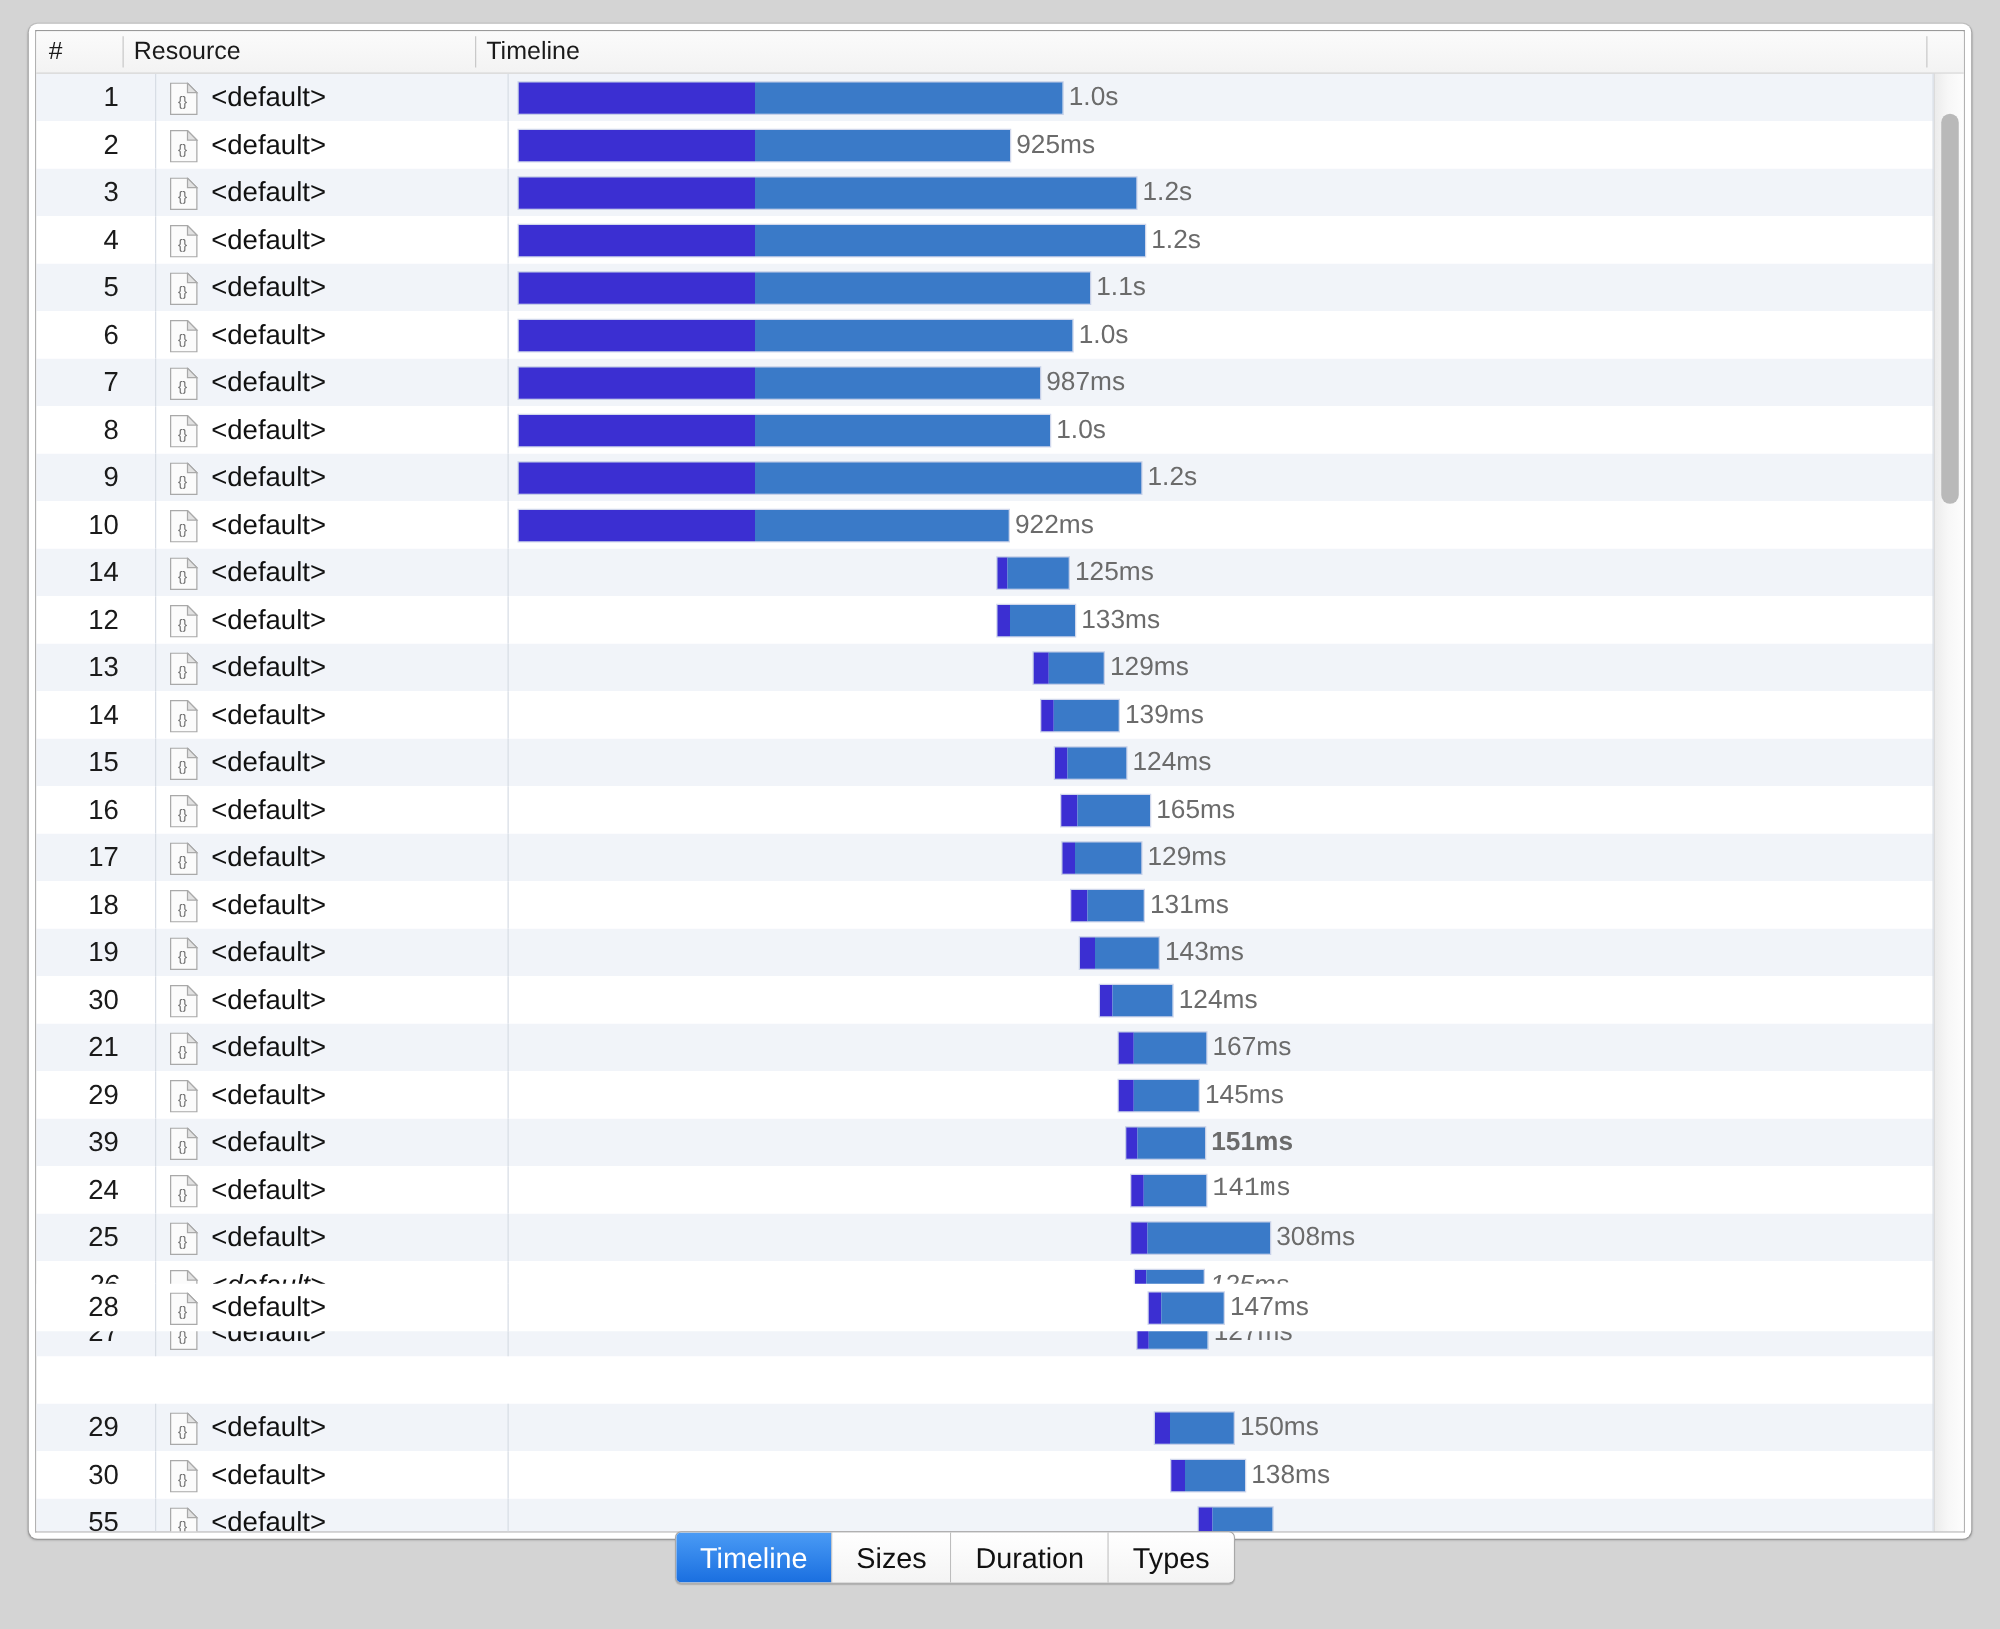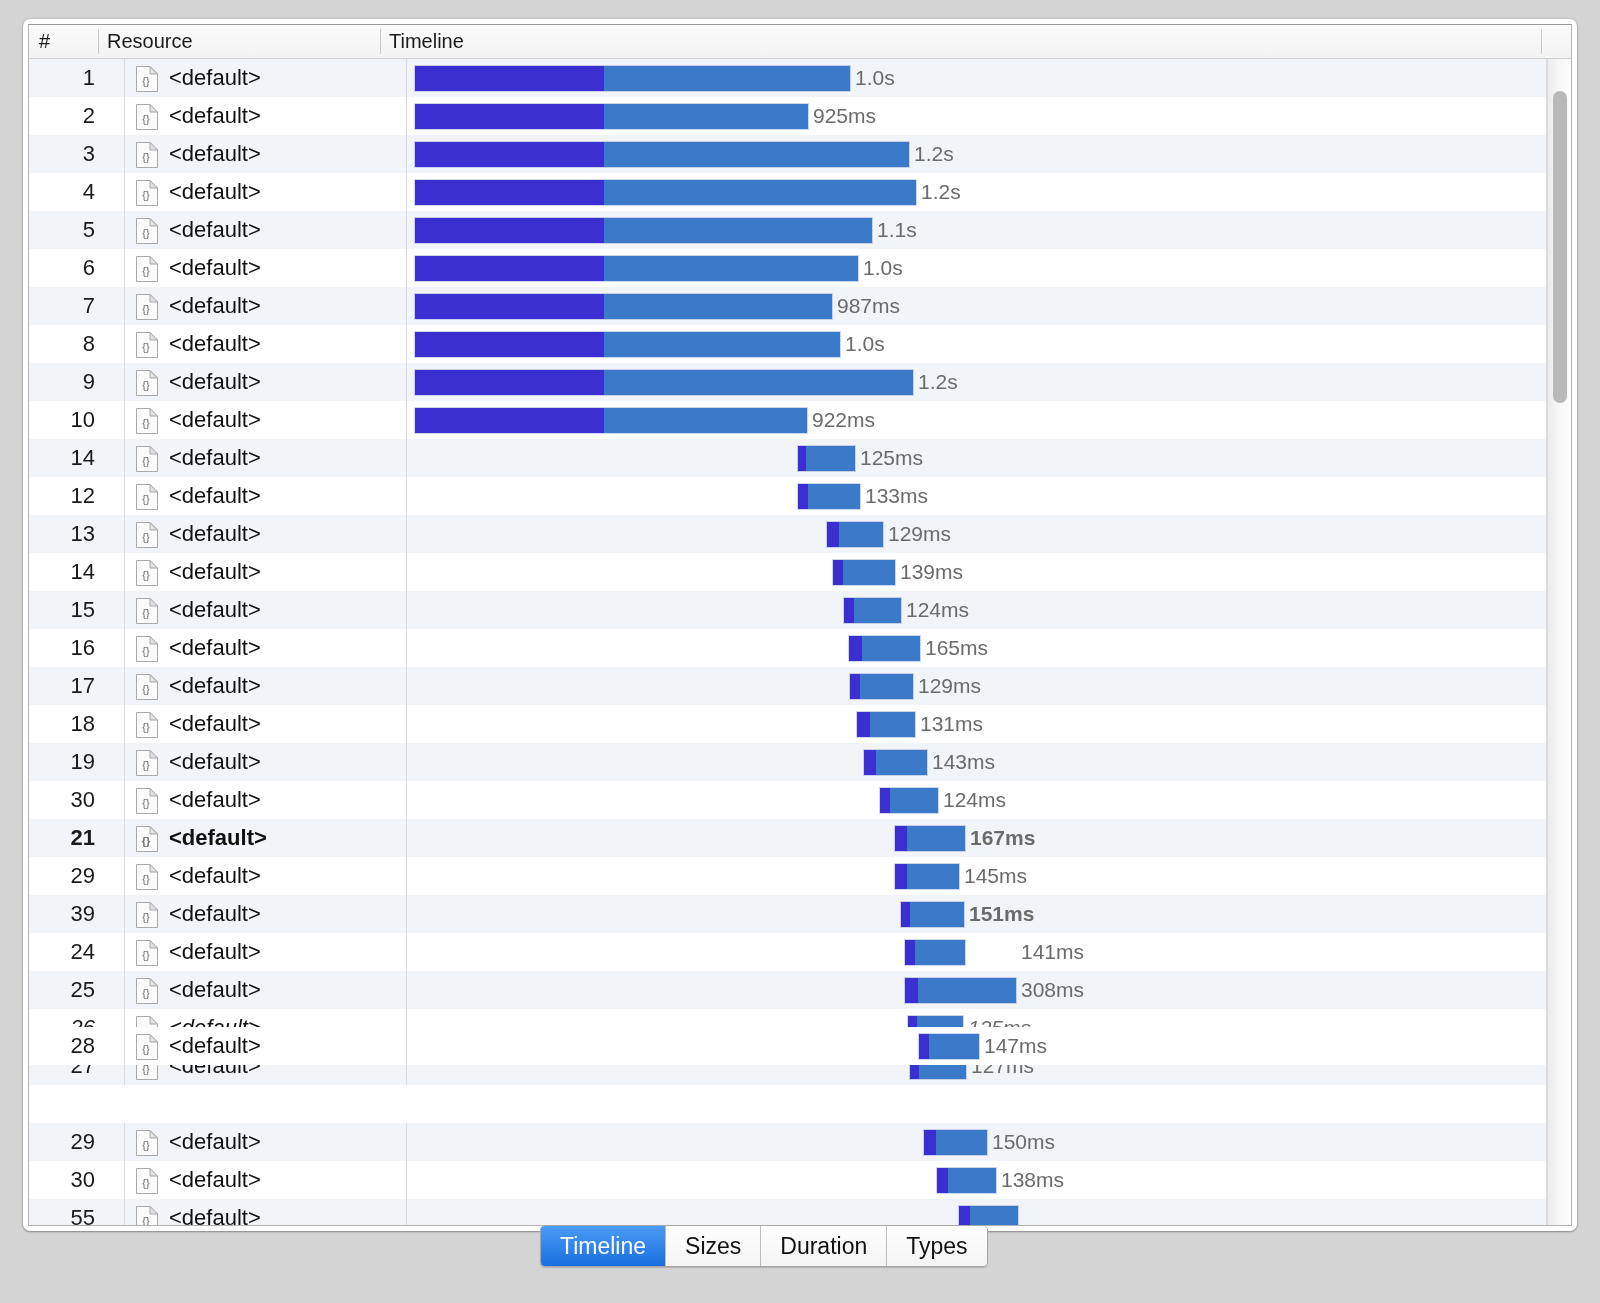--- a/index.html
+++ b/index.html
@@ -555,21 +555,21 @@
                 <text x="11" y="19" font-family="Liberation Sans, sans-serif" font-size="11" fill="#6d6d6d" text-anchor="middle">{}</text>
               </svg></div>
             <div class="cell-res">&lt;default&gt;</div>
             <div class="col-sep-2"></div>
             <div class="bar" style="left: 851px; width: 58px;">
               <div class="seg-a" style="width: 10px;"></div>
               <div class="seg-b" style="width: 48px;"></div>
             </div>
             <div class="bar-label" style="left: 914px;">124ms</div>
           </div>
-          <div class="row odd" style="top: 760px; font-weight: bold;">
+          <div class="row odd" style="top: 760px;">
             <div class="cell-num">21</div>
             <div class="col-sep-1"></div>
             <div class="res-icon"><svg width="24" height="26" viewBox="0 0 24 26">
                 <path d="M1.5 0.5 H15 L22.5 8 V25.5 H1.5 Z" fill="#fbfbfb" stroke="#a9a9a9" stroke-width="1"></path>
                 <path d="M15 0.5 V8 H22.5 Z" fill="#e2e2e2" stroke="#a9a9a9" stroke-width="1"></path>
                 <text x="11" y="19" font-family="Liberation Sans, sans-serif" font-size="11" fill="#6d6d6d" text-anchor="middle">{}</text>
               </svg></div>
             <div class="cell-res">&lt;default&gt;</div>
             <div class="col-sep-2"></div>
             <div class="bar" style="left: 866px; width: 70px;">
@@ -617,21 +617,21 @@
                 <path d="M1.5 0.5 H15 L22.5 8 V25.5 H1.5 Z" fill="#fbfbfb" stroke="#a9a9a9" stroke-width="1"></path>
                 <path d="M15 0.5 V8 H22.5 Z" fill="#e2e2e2" stroke="#a9a9a9" stroke-width="1"></path>
                 <text x="11" y="19" font-family="Liberation Sans, sans-serif" font-size="11" fill="#6d6d6d" text-anchor="middle">{}</text>
               </svg></div>
             <div class="cell-res">&lt;default&gt;</div>
             <div class="col-sep-2"></div>
             <div class="bar" style="left: 876px; width: 60px;">
               <div class="seg-a" style="width: 10px;"></div>
               <div class="seg-b" style="width: 50px;"></div>
             </div>
-            <div class="bar-label" style="left: 992px;">141ms</div>
+            <div class="bar-label" style="left: 941px; font-family: Liberation Mono, monospace;">141ms</div>
           </div>
           <div class="row odd" style="top: 912px;">
             <div class="cell-num">25</div>
             <div class="col-sep-1"></div>
             <div class="res-icon"><svg width="24" height="26" viewBox="0 0 24 26">
                 <path d="M1.5 0.5 H15 L22.5 8 V25.5 H1.5 Z" fill="#fbfbfb" stroke="#a9a9a9" stroke-width="1"></path>
                 <path d="M15 0.5 V8 H22.5 Z" fill="#e2e2e2" stroke="#a9a9a9" stroke-width="1"></path>
                 <text x="11" y="19" font-family="Liberation Sans, sans-serif" font-size="11" fill="#6d6d6d" text-anchor="middle">{}</text>
               </svg></div>
             <div class="cell-res">&lt;default&gt;</div>

